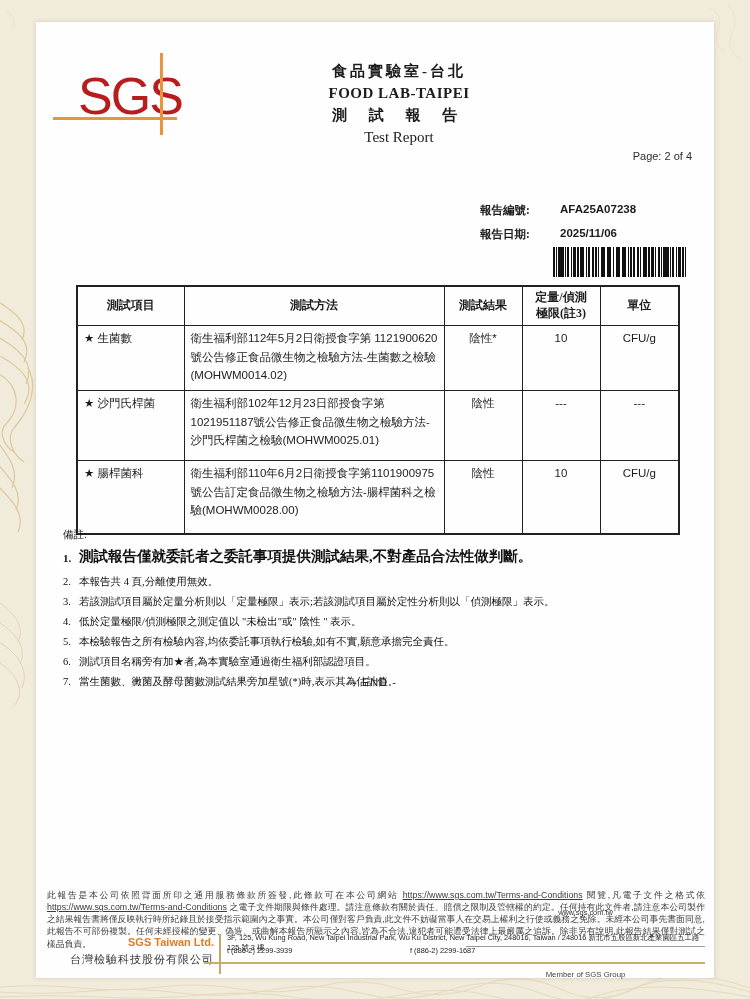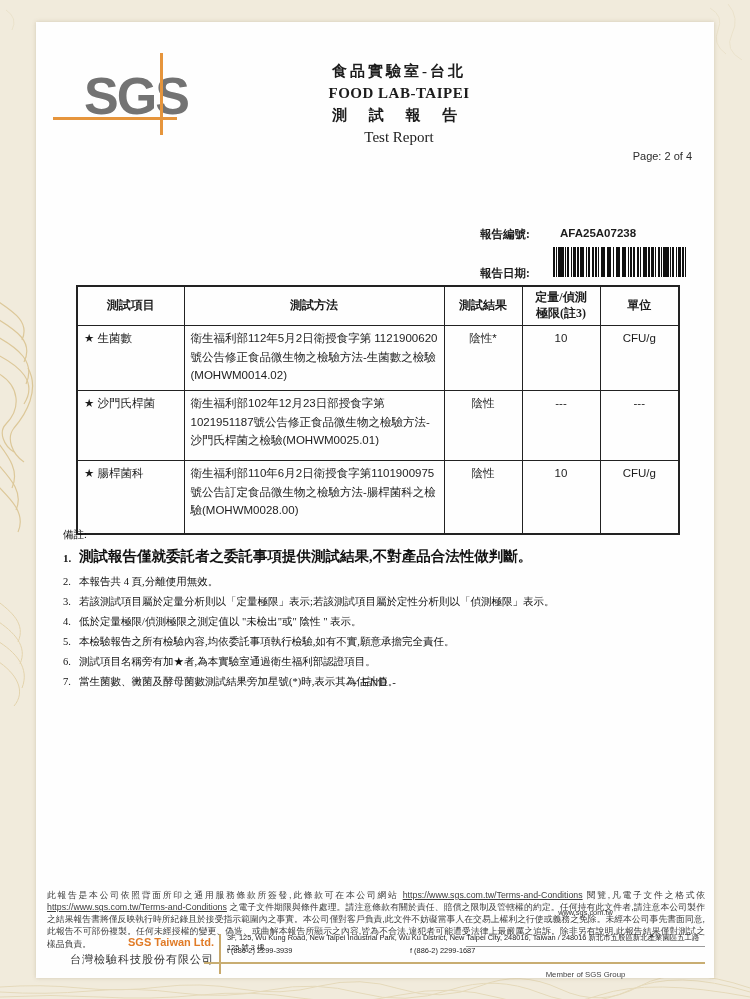--- a/index.html
+++ b/index.html
@@ -13,43 +13,43 @@
   }
   .bg-decor{position:absolute;inset:0;z-index:0;}
   .page{
     position:absolute;left:36px;top:22px;width:678px;height:956px;
     background:#fefefe;
     box-shadow:0 0 4px rgba(120,100,60,.25);
     z-index:1;
   }
   
   .logo-text{
-    position:absolute;left:48px;top:44px;
-    font-size:52px;font-weight:700;letter-spacing:-2px;
-    color:#737373;font-family:"Liberation Sans","DejaVu Sans",sans-serif;
+    position:absolute;left:42px;top:44px;
+    font-size:52px;font-weight:400;letter-spacing:-2px;
+    color:#b91c1c;font-family:"Liberation Sans","DejaVu Sans",sans-serif;
   }
   .logo-hline{position:absolute;left:17px;top:95px;width:124px;height:3px;background:#e6953c;}
   .logo-vline{position:absolute;left:124px;top:31px;width:3px;height:82px;background:#e6953c;}
   .title-block{
     position:absolute;left:0;top:38px;width:100%;
     text-align:center;line-height:22px;
     font-family:"Liberation Serif","DejaVu Serif",serif;
     padding-left:24px;
   }
   .title-zh{font-size:15px;font-weight:700;letter-spacing:3px;}
   .title-en{font-size:15px;font-weight:700;letter-spacing:.5px;}
   .report-zh{font-size:15px;font-weight:700;letter-spacing:9px;}
   .report-en{font-size:15px;font-weight:400;}
   .page-label{position:absolute;right:22px;top:128px;font-size:11px;color:#2d2d2d;}
   
   .client{position:absolute;left:27px;top:182px;font-family:"Liberation Serif","DejaVu Serif",serif;}
   .client-name{font-size:13.5px;font-weight:700;letter-spacing:1px;}
   .client-addr{font-size:13px;font-weight:700;margin-top:8px;letter-spacing:.5px;}
   .meta{position:absolute;left:444px;top:181px;font-size:11.5px;}
-  .meta-row{display:flex;margin-bottom:9px;margin-top:24px;}
+  .meta-row{display:flex;margin-bottom:9px;}
   .meta-label{width:80px;font-weight:700;font-family:"Liberation Serif","DejaVu Serif",serif;}
   .meta-value{font-weight:700;font-family:"Liberation Sans","DejaVu Sans",sans-serif;}
   .barcode{
     position:absolute;left:517px;top:225px;width:133px;height:30px;
     background:
       repeating-linear-gradient(90deg,#111 0 1px,transparent 1px 3px),
       repeating-linear-gradient(90deg,#111 0 2px,transparent 2px 7px),
       repeating-linear-gradient(90deg,#111 0 1px,transparent 1px 5px);
     background-color:#fff;
   }

